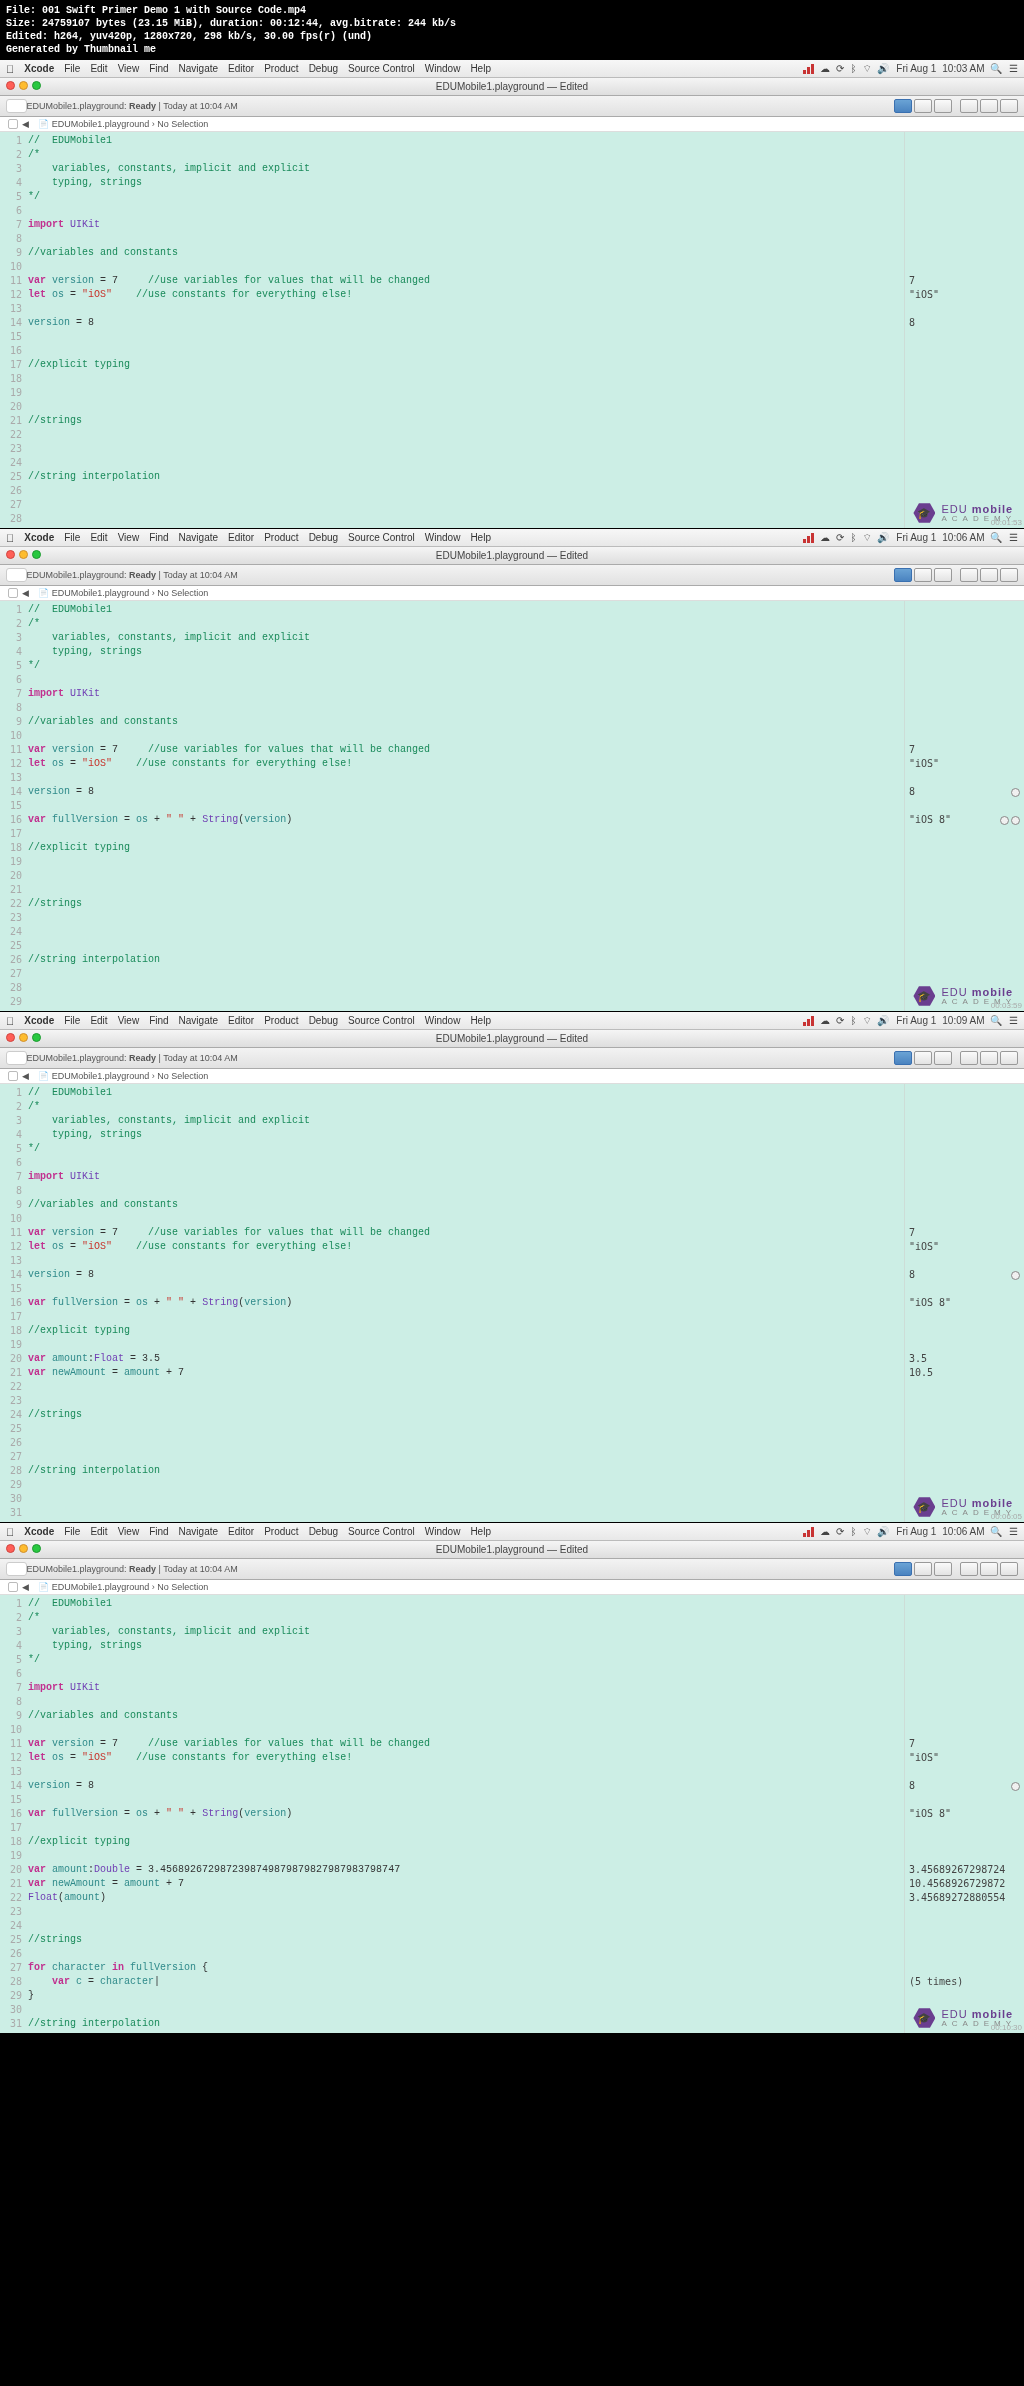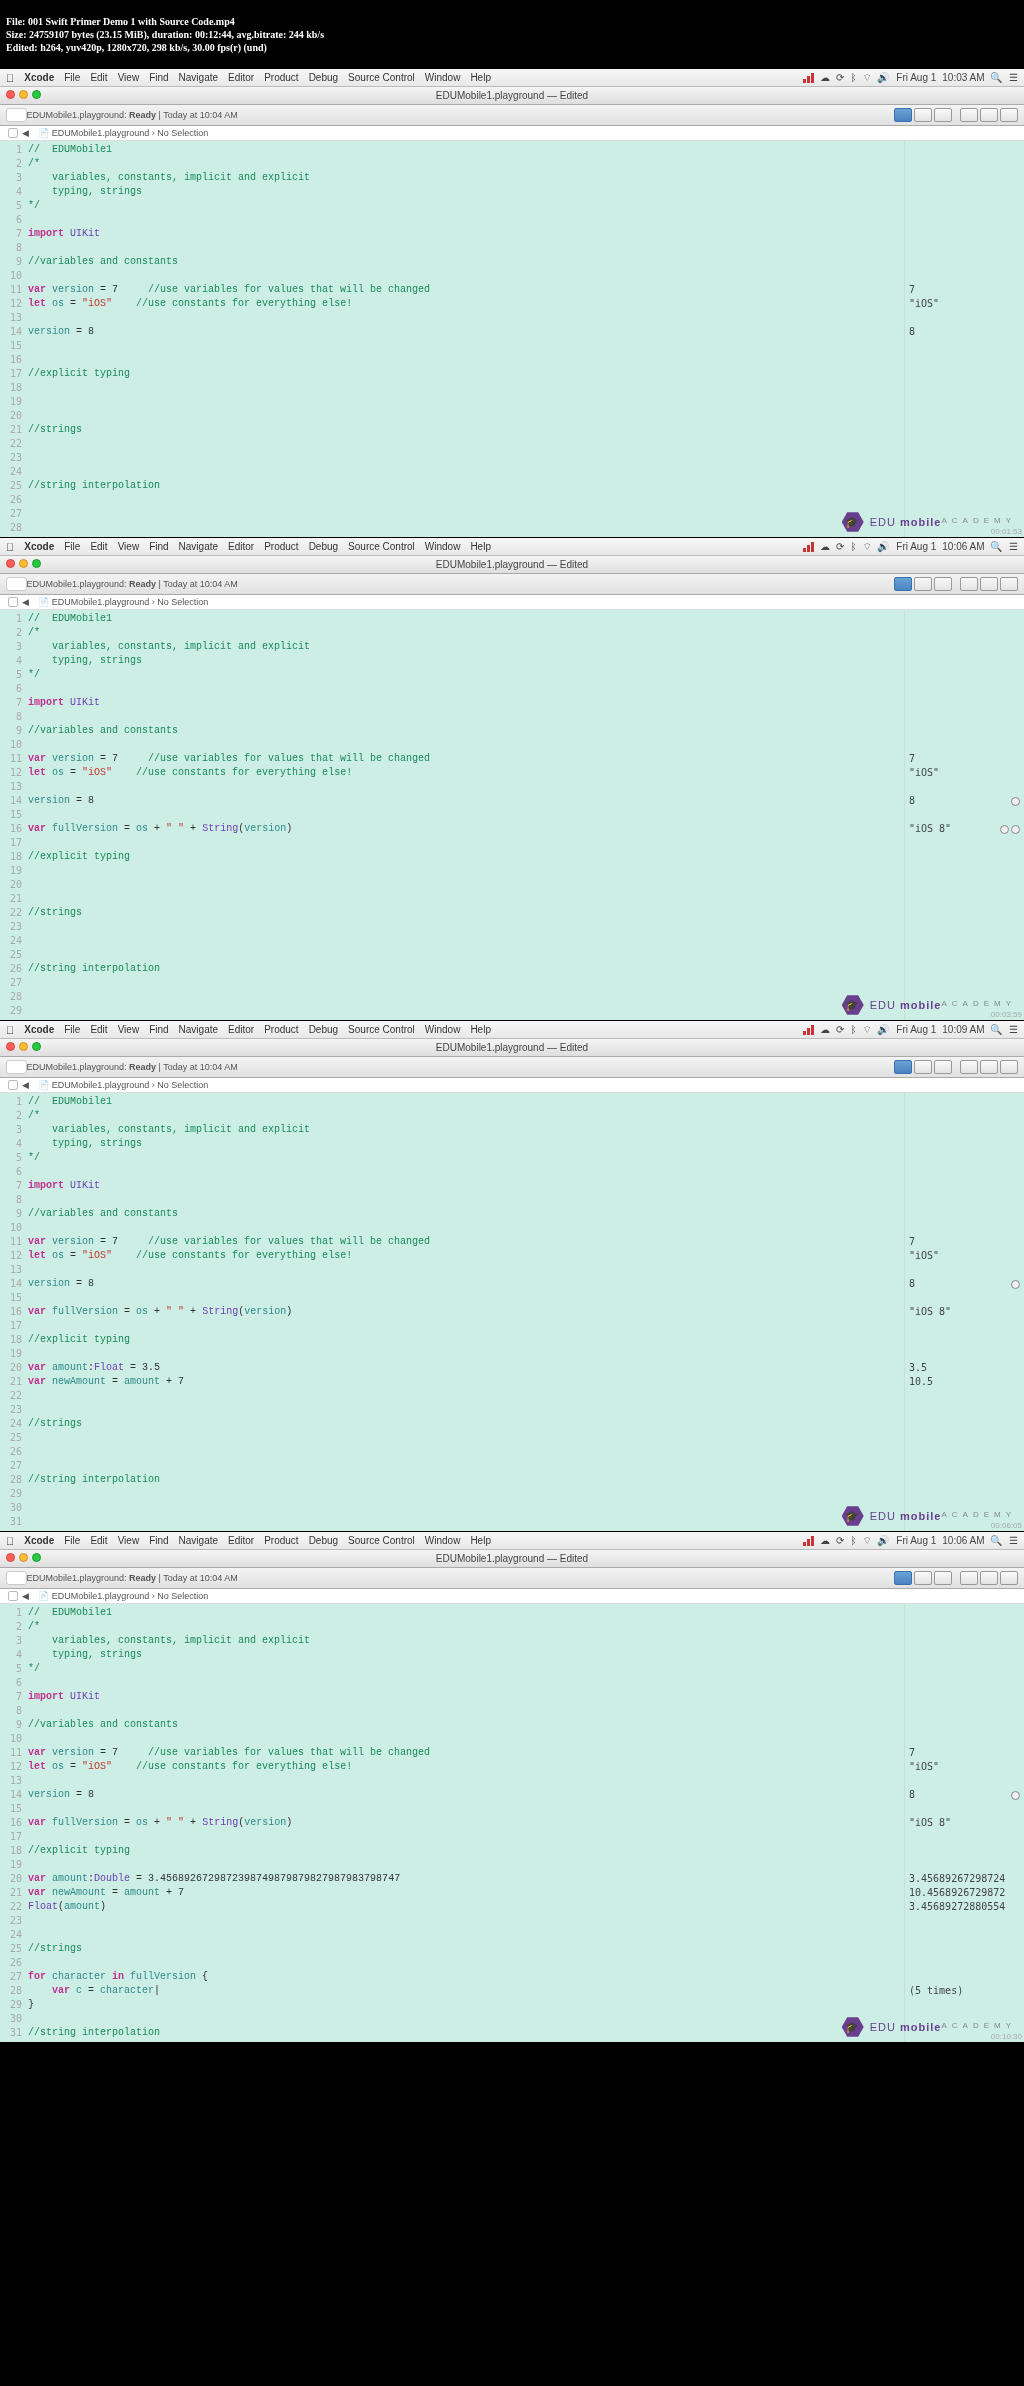--- a/index.html
+++ b/index.html
@@ -4,22 +4,22 @@
 <style>
 * { margin: 0; padding: 0; box-sizing: border-box; }
 body {
   background: #000;
   font-family: Helvetica, Arial, sans-serif;
   font-size: 11px;
 }
 .video-meta {
   background: #000;
   color: #fff;
-  font-family: Liberation Serif, serif;
-  padding: 15px 6px;
+  font-family: Liberation Mono, monospace;
+  padding: 4px 6px;
   font-weight: bold;
   font-size: 10px;
   line-height: 1.3;
 }
 .frame {
   position: relative;
   background: #dcdcdc;
   margin-bottom: 1px;
 }
 .timestamp-corner {
@@ -181,38 +181,39 @@
   z-index: 5;
 }
 .logo-hex {
   width: 22px; height: 22px;
   background: #6a3e8f;
   position: relative;
   clip-path: polygon(25% 6%,75% 6%,100% 50%,75% 94%,25% 94%,0 50%);
   display: flex; align-items: center; justify-content: center;
   color: #fff; font-size: 11px;
 }
-.logo-text { display: flex; flex-direction: row; line-height: 1; }
+.logo-text { display: flex; flex-direction: column; line-height: 1; }
 .logo-l1 { color: #6a3e8f; font-size: 11px; letter-spacing: 1px; }
 .logo-l1 b { font-weight: bold; }
 .logo-l2 { color: #888; font-size: 8px; letter-spacing: 5px; }
 .code .hl-line {
   position: absolute;
   left: 0; right: 0; height: 14px;
   background: rgba(180, 200, 210, 0.6);
   z-index: -1;
 }
 </style>
 </head>
 <body>
 
 <div class="video-meta">
   <div><span>File:</span> <span>001 Swift Primer Demo 1 with Source Code.mp4</span></div>
   <div><span>Size:</span> <span>24759107 bytes (23.15 MiB), duration: 00:12:44, avg.bitrate: 244 kb/s</span></div>
   <div><span>Edited:</span> <span>h264, yuv420p, 1280x720, 298 kb/s, 30.00 fps(r) (und)</span></div>
+  <div>Generated by Thumbnail me</div>
 </div>
 
 <div id="frames">
   <div class="frame">
     <div class="menubar">
       <span class="apple"></span>
       <span class="appname">Xcode</span>
       <span>File</span>
         <span>Edit</span>
         <span>View</span>

